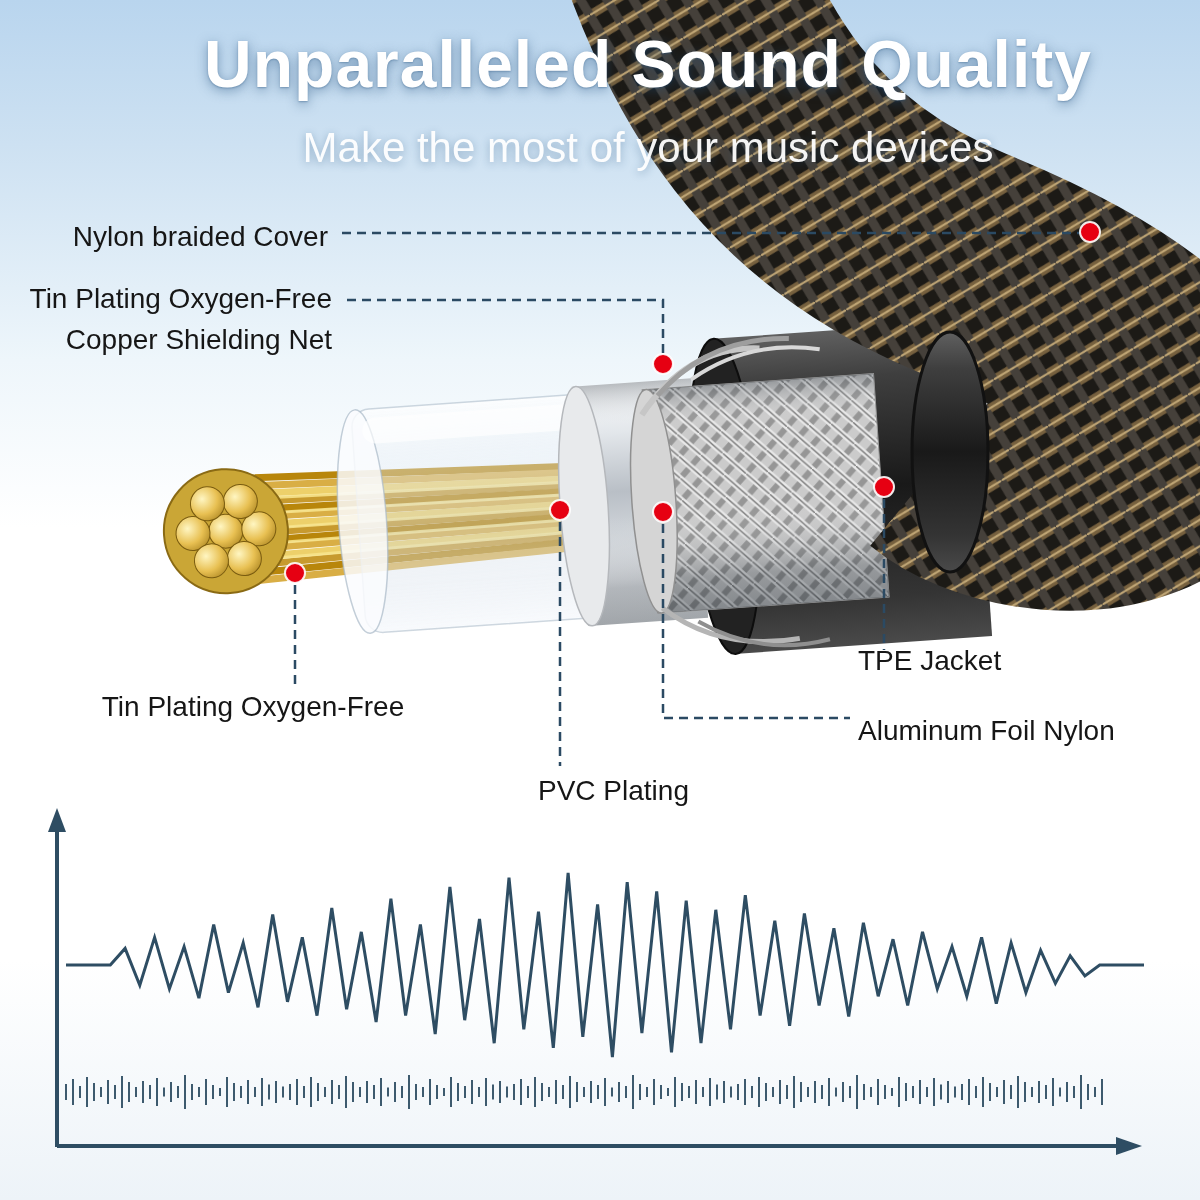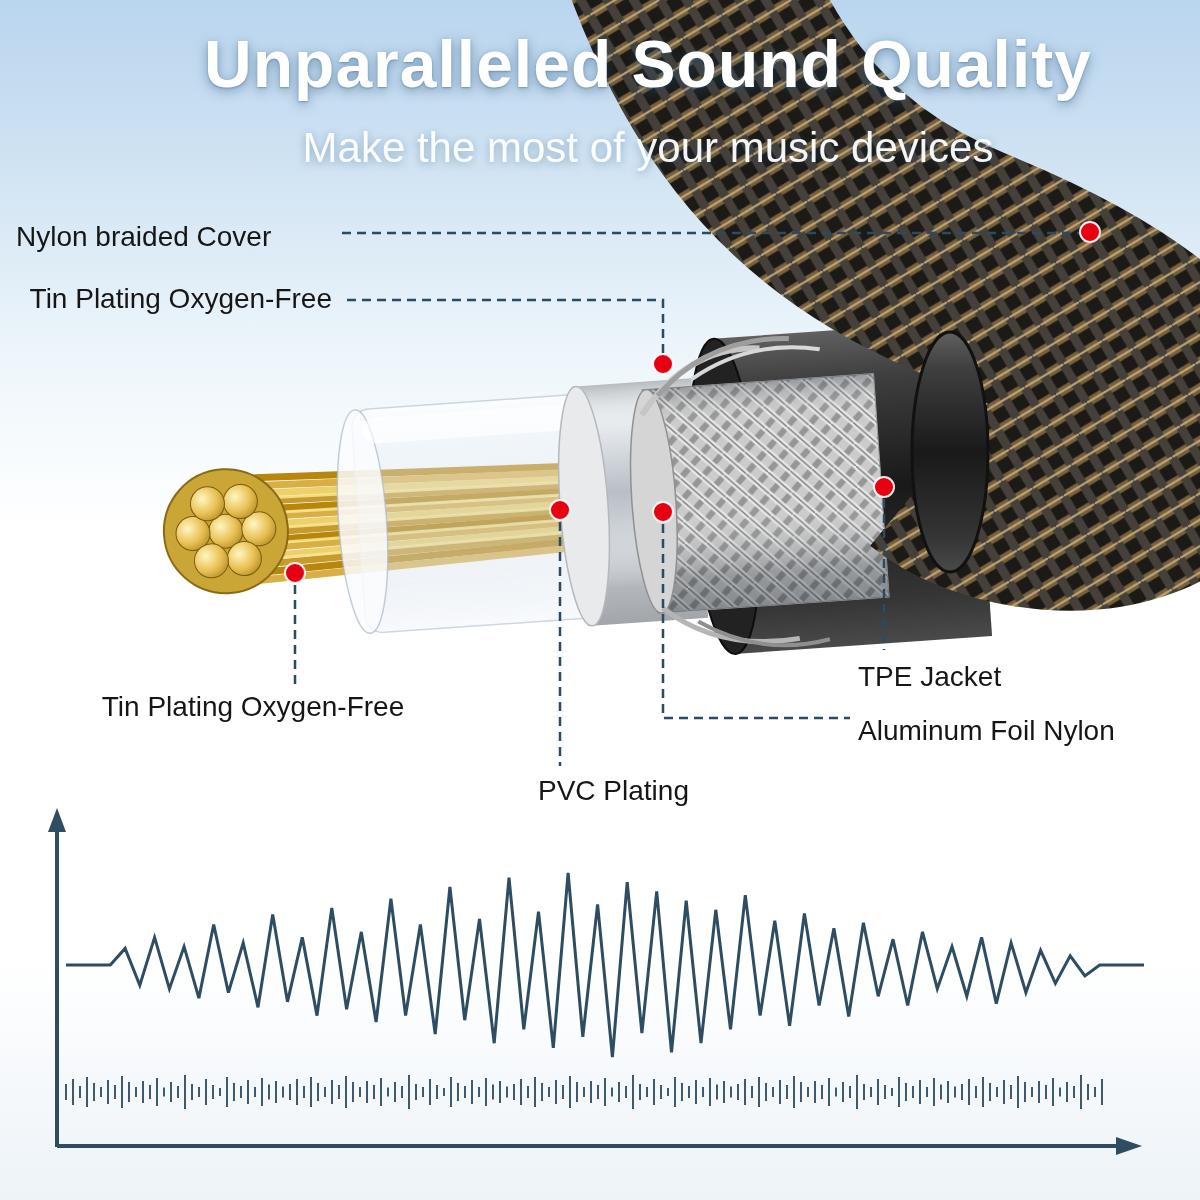--- a/index.html
+++ b/index.html
@@ -15,25 +15,25 @@
   .header{position:absolute;top:26px;left:0;width:100%;text-align:center;z-index:5;padding-left:48px;}
   .title{
     font-size:66px;font-weight:bold;color:#ffffff;letter-spacing:1px;
     text-shadow:0 3px 12px rgba(38,82,126,.5),0 1px 2px rgba(38,82,126,.4);
   }
   .subtitle{
     font-size:42px;font-weight:400;color:rgba(255,255,255,.95);margin-top:22px;
     text-shadow:0 2px 9px rgba(38,82,126,.4);
   }
   .callout-label{position:absolute;z-index:7;font-size:28px;line-height:41px;color:#161616;}
-  .lbl-nylon{top:216px;left:16px;width:328px;}
+  .lbl-nylon{top:216px;left:0;width:328px;text-align:right;}
   .lbl-shield{top:278px;left:0;width:332px;text-align:right;}
   .lbl-core{top:686px;left:58px;width:390px;text-align:center;}
   .lbl-pvc{top:770px;left:538px;}
-  .lbl-tpe{top:656px;left:858px;}
+  .lbl-tpe{top:640px;left:858px;}
   .lbl-foil{top:710px;left:858px;}
 </style>
 </head>
 <body>
 
 <svg id="cable-svg" class="layer" width="1200" height="830" viewBox="0 0 1200 830">
   <defs>
     <pattern id="braidOuter" width="32" height="32" patternUnits="userSpaceOnUse" patternTransform="rotate(14)">
       <rect width="32" height="32" fill="#1c1a16"></rect>
       <path d="M0,32 L32,0 M-8,8 L8,-8 M24,40 L40,24" stroke="#76603e" stroke-width="9" fill="none"></path>
@@ -173,20 +173,21 @@
     <circle cx="560" cy="510" r="10"></circle>
     <circle cx="663" cy="512" r="10"></circle>
     <circle cx="884" cy="487" r="10"></circle>
   </g>
 </svg>
 
 <div class="callout-label lbl-nylon">Nylon braided Cover</div>
 
 <div class="callout-label lbl-shield">
   <div>Tin Plating Oxygen-Free</div>
+  <div>Copper Shielding Net</div>
 </div>
 
 <div class="callout-label lbl-core">
   <div>Tin Plating Oxygen-Free</div>
 </div>
 
 <div class="callout-label lbl-pvc">PVC Plating</div>
 
 <div class="callout-label lbl-tpe">TPE Jacket</div>
 

